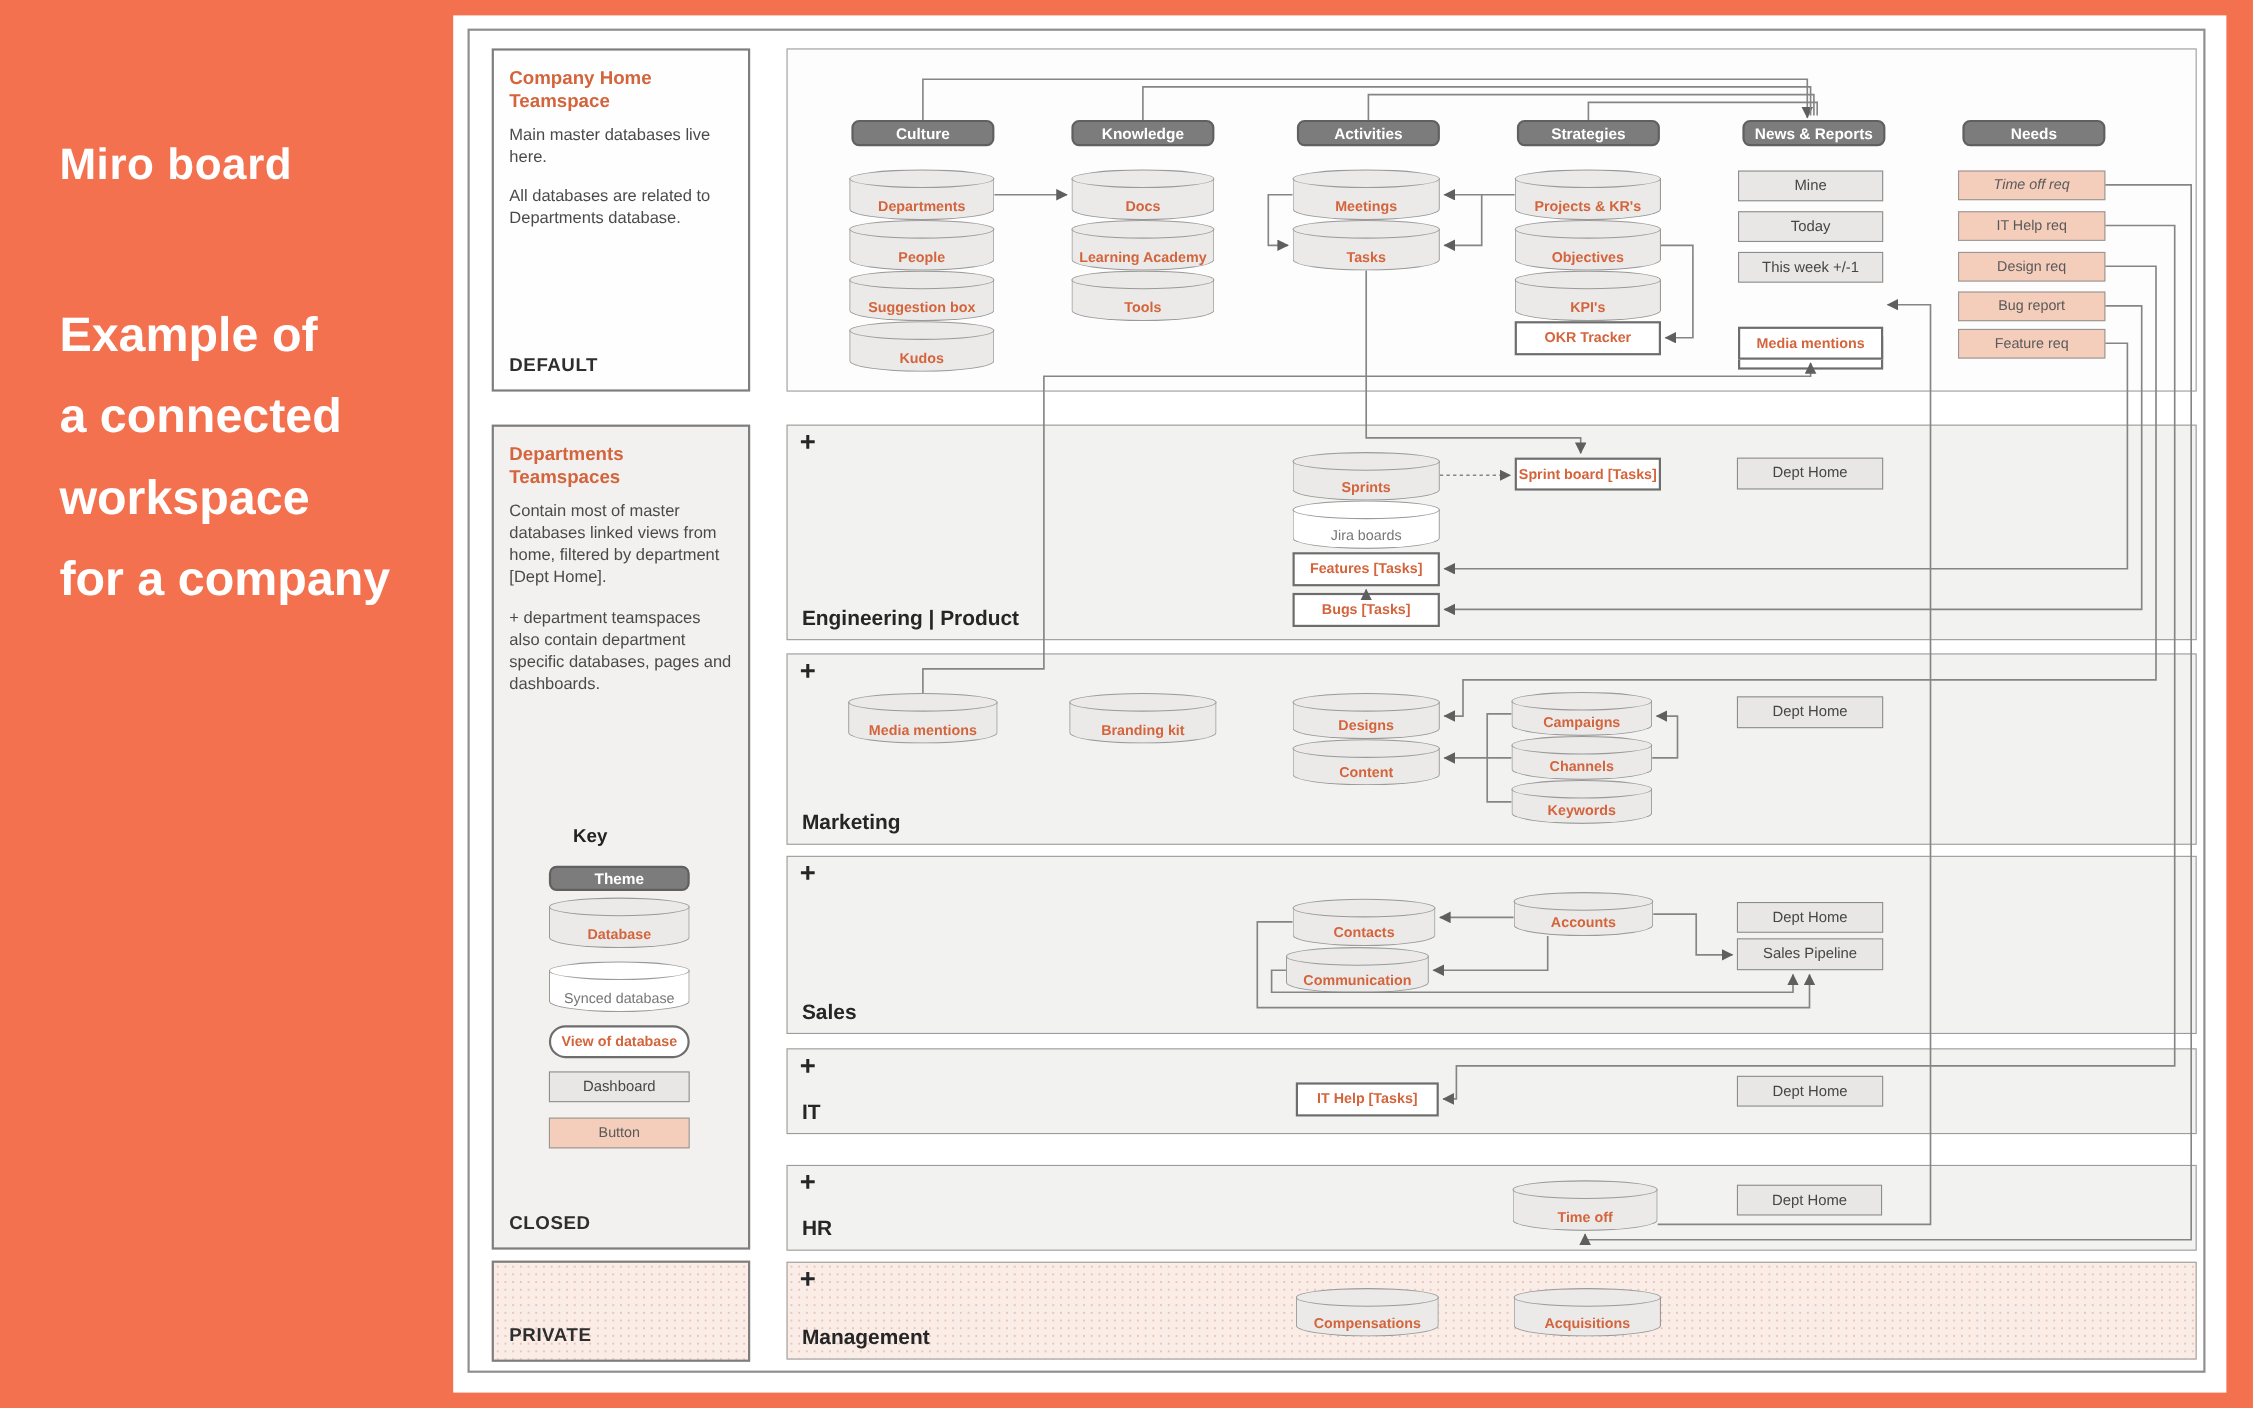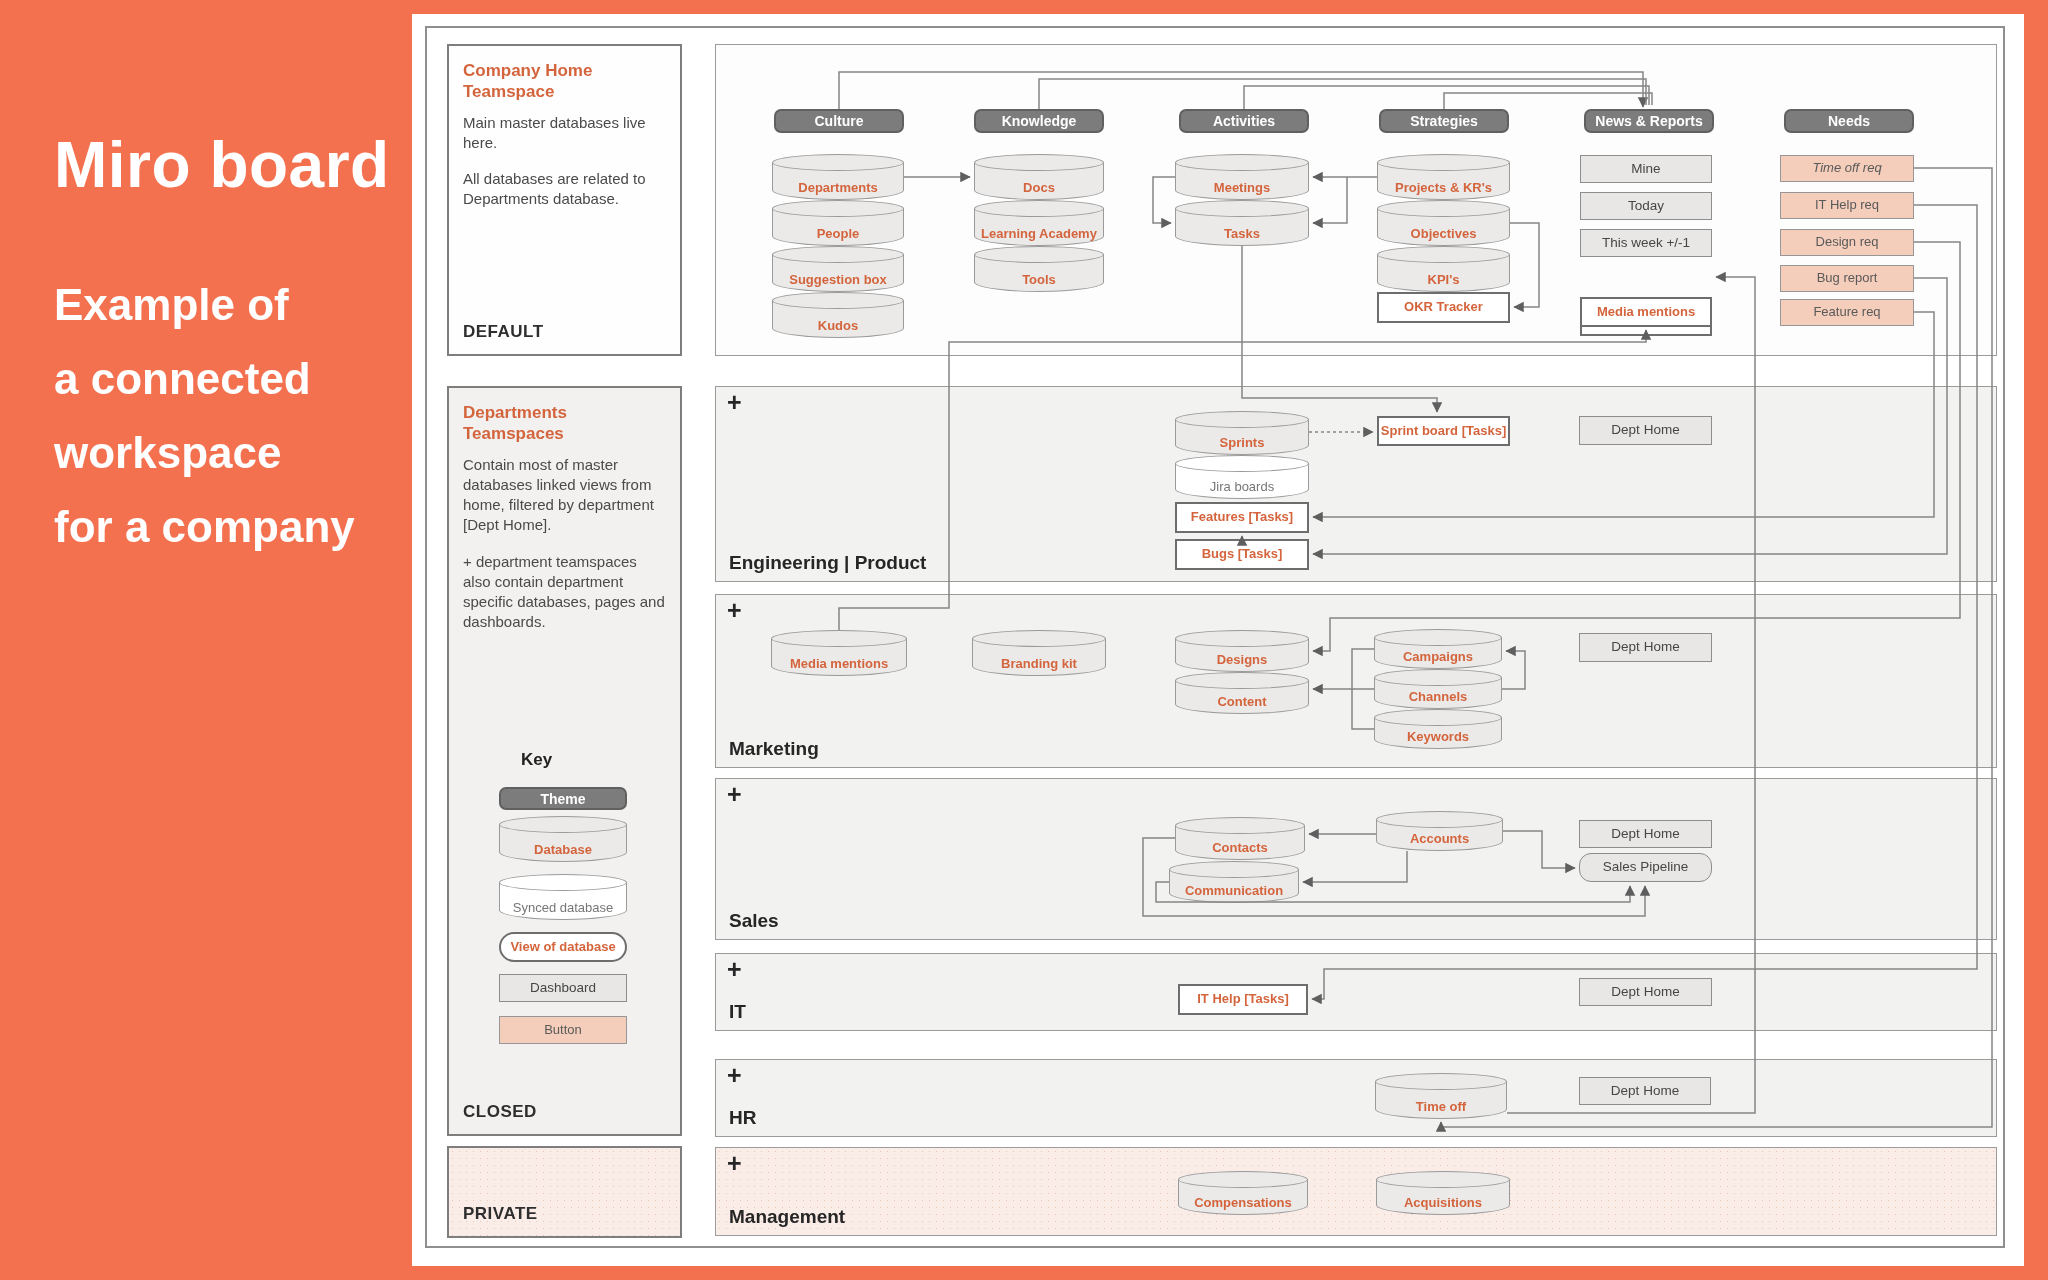--- a/index.html
+++ b/index.html
@@ -1,19 +1,19 @@
 <!DOCTYPE html>
 <html><head>
 <meta charset="utf-8">
 <style>
   html,body{margin:0;padding:0;width:2048px;height:1280px;overflow:hidden;
     font-family:"Liberation Sans",sans-serif;background:#F4714F;}
   #stage{position:relative;width:2048px;height:1280px;}
   
-  .side-title{position:absolute;left:54px;top:128px;color:#fff;font-size:64px;font-weight:bold;letter-spacing:.5px;}
+  .side-title{position:absolute;left:54px;top:128px;color:#fff;font-size:40px;font-weight:bold;letter-spacing:.5px;}
   .side-sub{position:absolute;left:54px;top:268px;color:#fff;font-size:44px;font-weight:bold;line-height:74px;}
   
   #pad{position:absolute;left:412px;top:14px;width:1612px;height:1252px;background:#fff;}
   #board{position:absolute;left:425px;top:26px;width:1580px;height:1222px;background:#fff;border:2px solid #8f8f8f;box-sizing:border-box;}
   
   .panel{position:absolute;box-sizing:border-box;border:2px solid #7e7e7e;}
   #p-home{left:20px;top:16px;width:235px;height:312px;background:#fefefe;padding:14px 14px;}
   #p-depts{left:20px;top:358px;width:235px;height:750px;background:#f2f1f0;padding:14px 14px;}
   #p-private{left:20px;top:1118px;width:235px;height:92px;background:#faede8;
      background-image:radial-gradient(#ecc4b2 .8px,transparent .9px);background-size:7px 7px;}
@@ -253,21 +253,21 @@
           <div class="ctop"></div>
           <div class="cbod"></div>
           <div class="clbl">Communication</div>
         </div>
         <div class="cyl" style="left: 949px; top: 783px; width: 127px; height: 40px;">
           <div class="ctop"></div>
           <div class="cbod"></div>
           <div class="clbl">Accounts</div>
         </div>
         <div class="nbox n-dash" style="left: 1152px; top: 792px; width: 133px; height: 28px;">Dept Home</div>
-        <div class="nbox n-dash" style="left: 1152px; top: 825px; width: 133px; height: 29px; border-radius: 12px;">Sales Pipeline</div>
+        <div class="nbox n-dash" style="left: 1152px; top: 825px; width: 133px; height: 29px;">Sales Pipeline</div>
         <div class="nbox n-view" style="left: 751px; top: 956px; width: 130px; height: 31px;">IT Help [Tasks]</div>
         <div class="nbox n-dash" style="left: 1152px; top: 950px; width: 133px; height: 28px;">Dept Home</div>
         <div class="cyl" style="left: 948px; top: 1045px; width: 132px; height: 46px;">
           <div class="ctop"></div>
           <div class="cbod"></div>
           <div class="clbl">Time off</div>
         </div>
         <div class="nbox n-dash" style="left: 1152px; top: 1049px; width: 132px; height: 28px;">Dept Home</div>
         <div class="cyl" style="left: 751px; top: 1143px; width: 130px; height: 44px;">
           <div class="ctop"></div>

